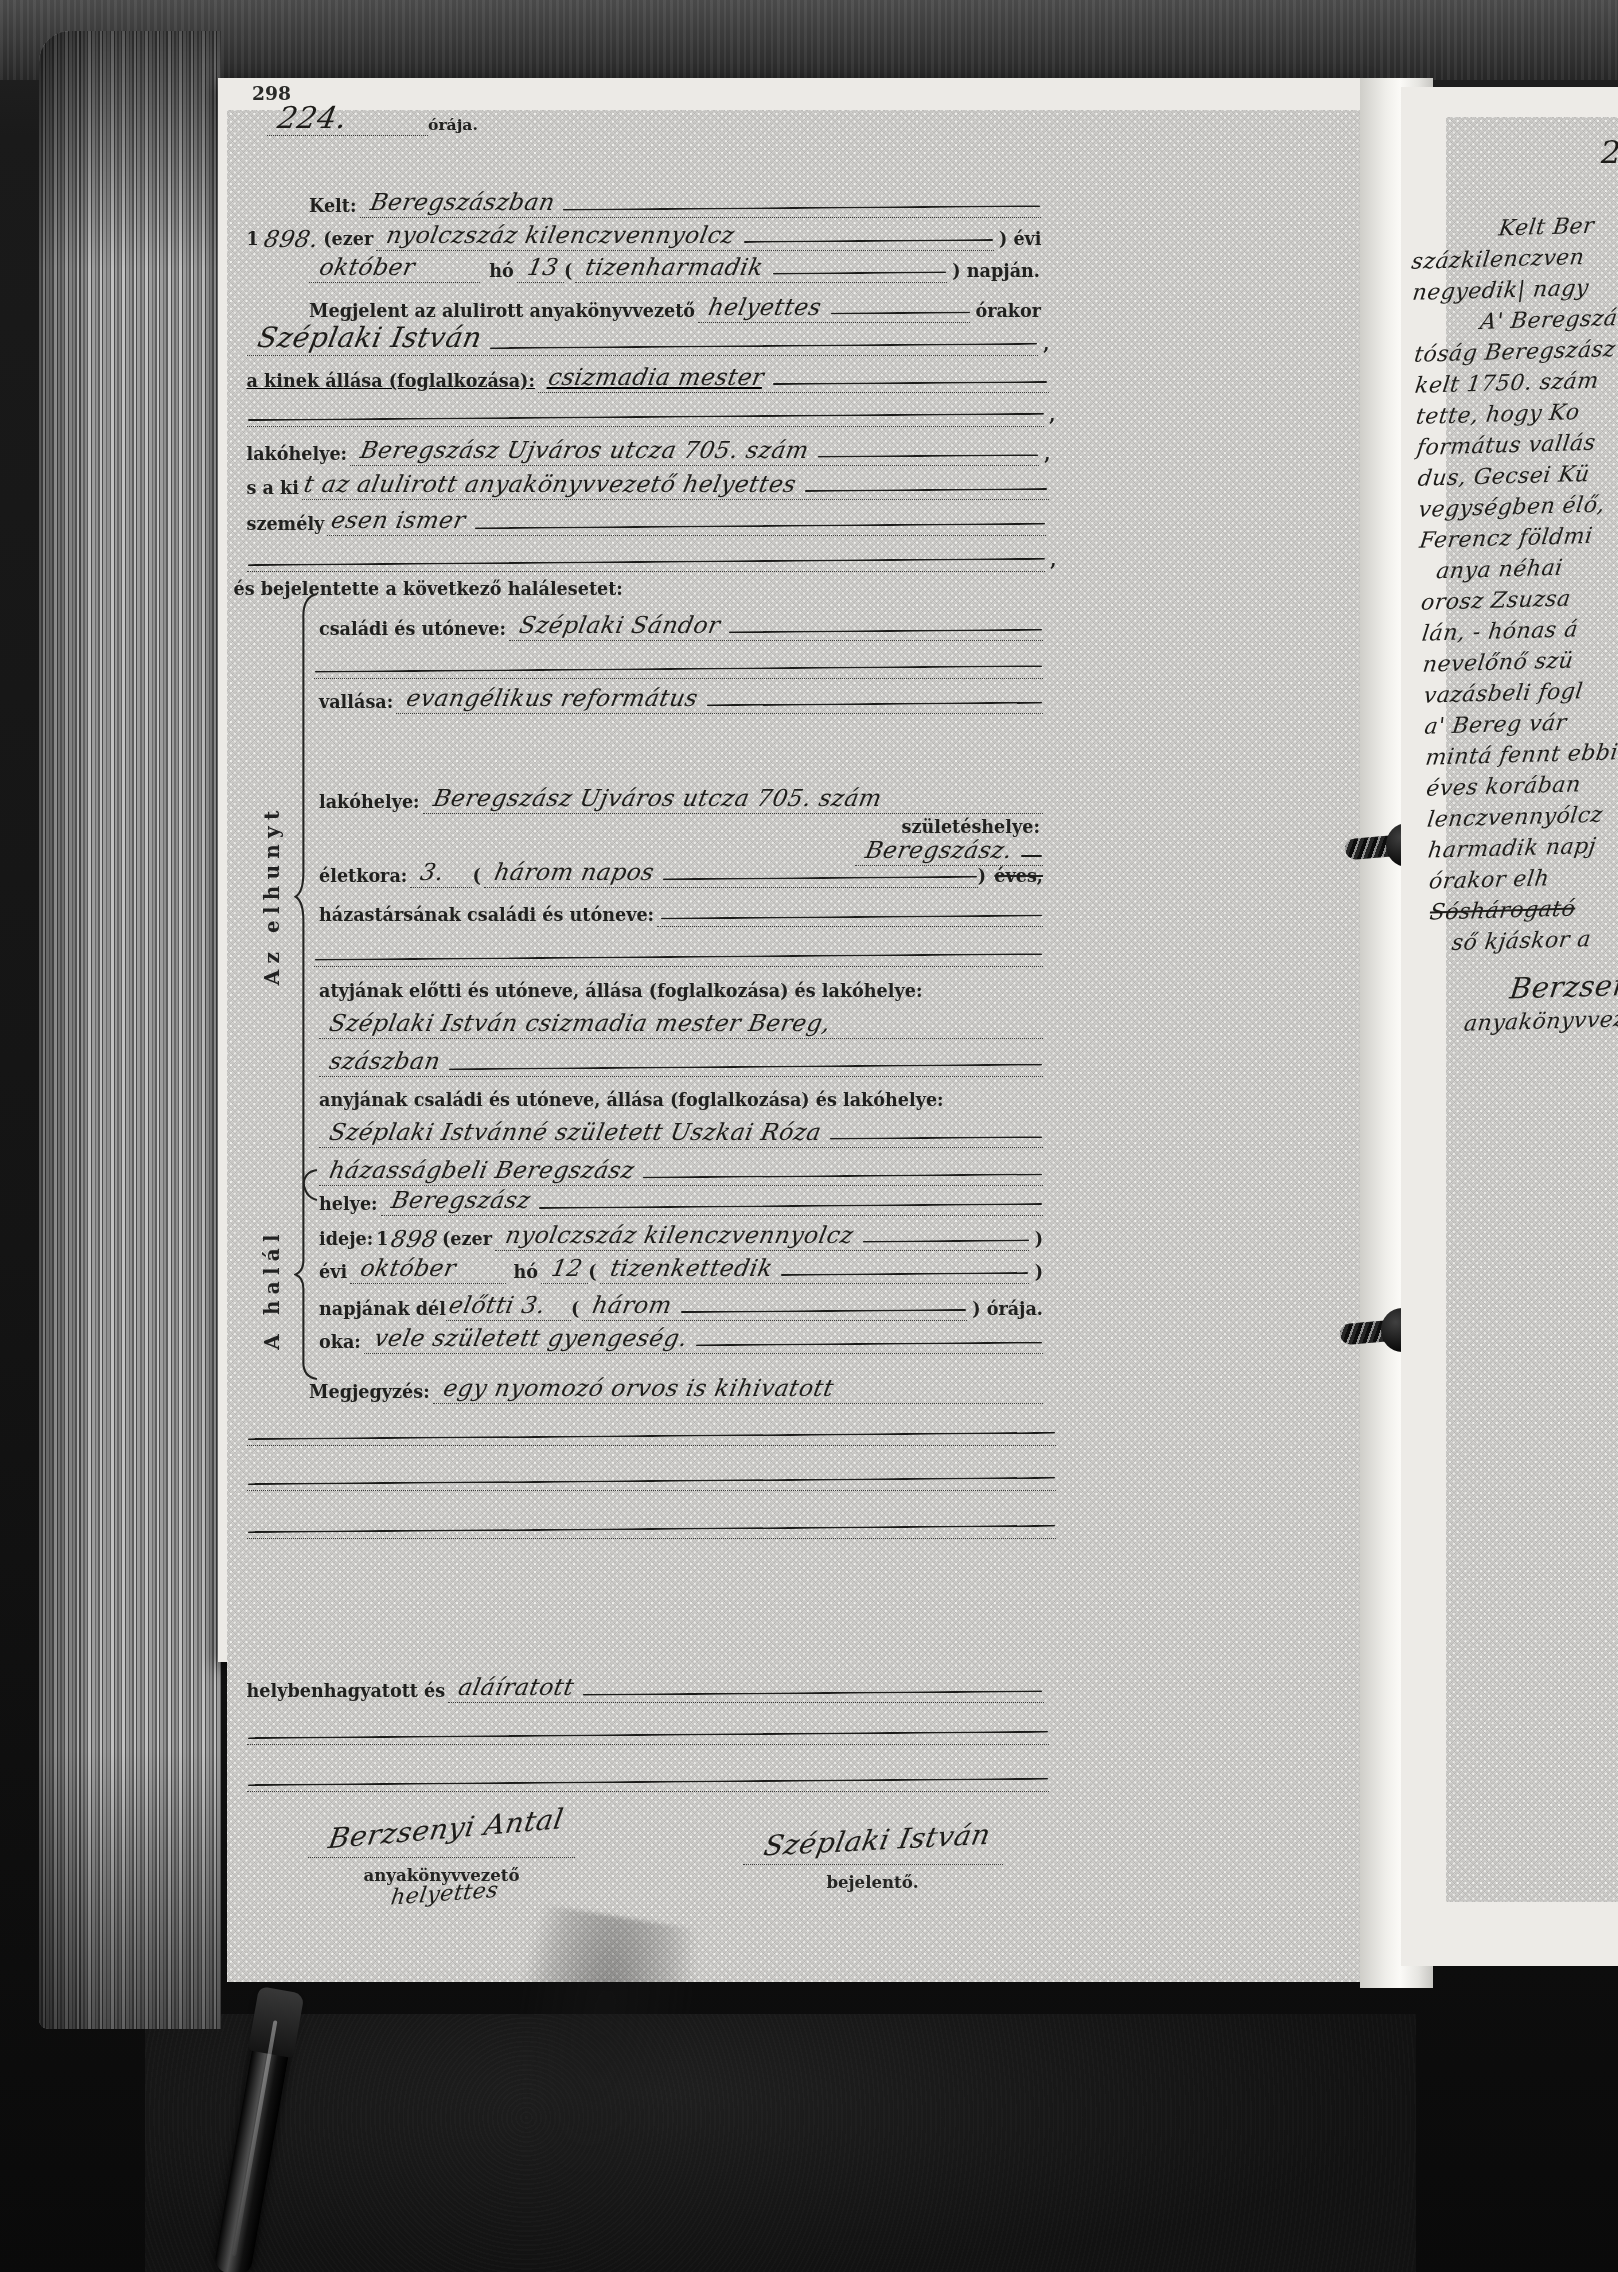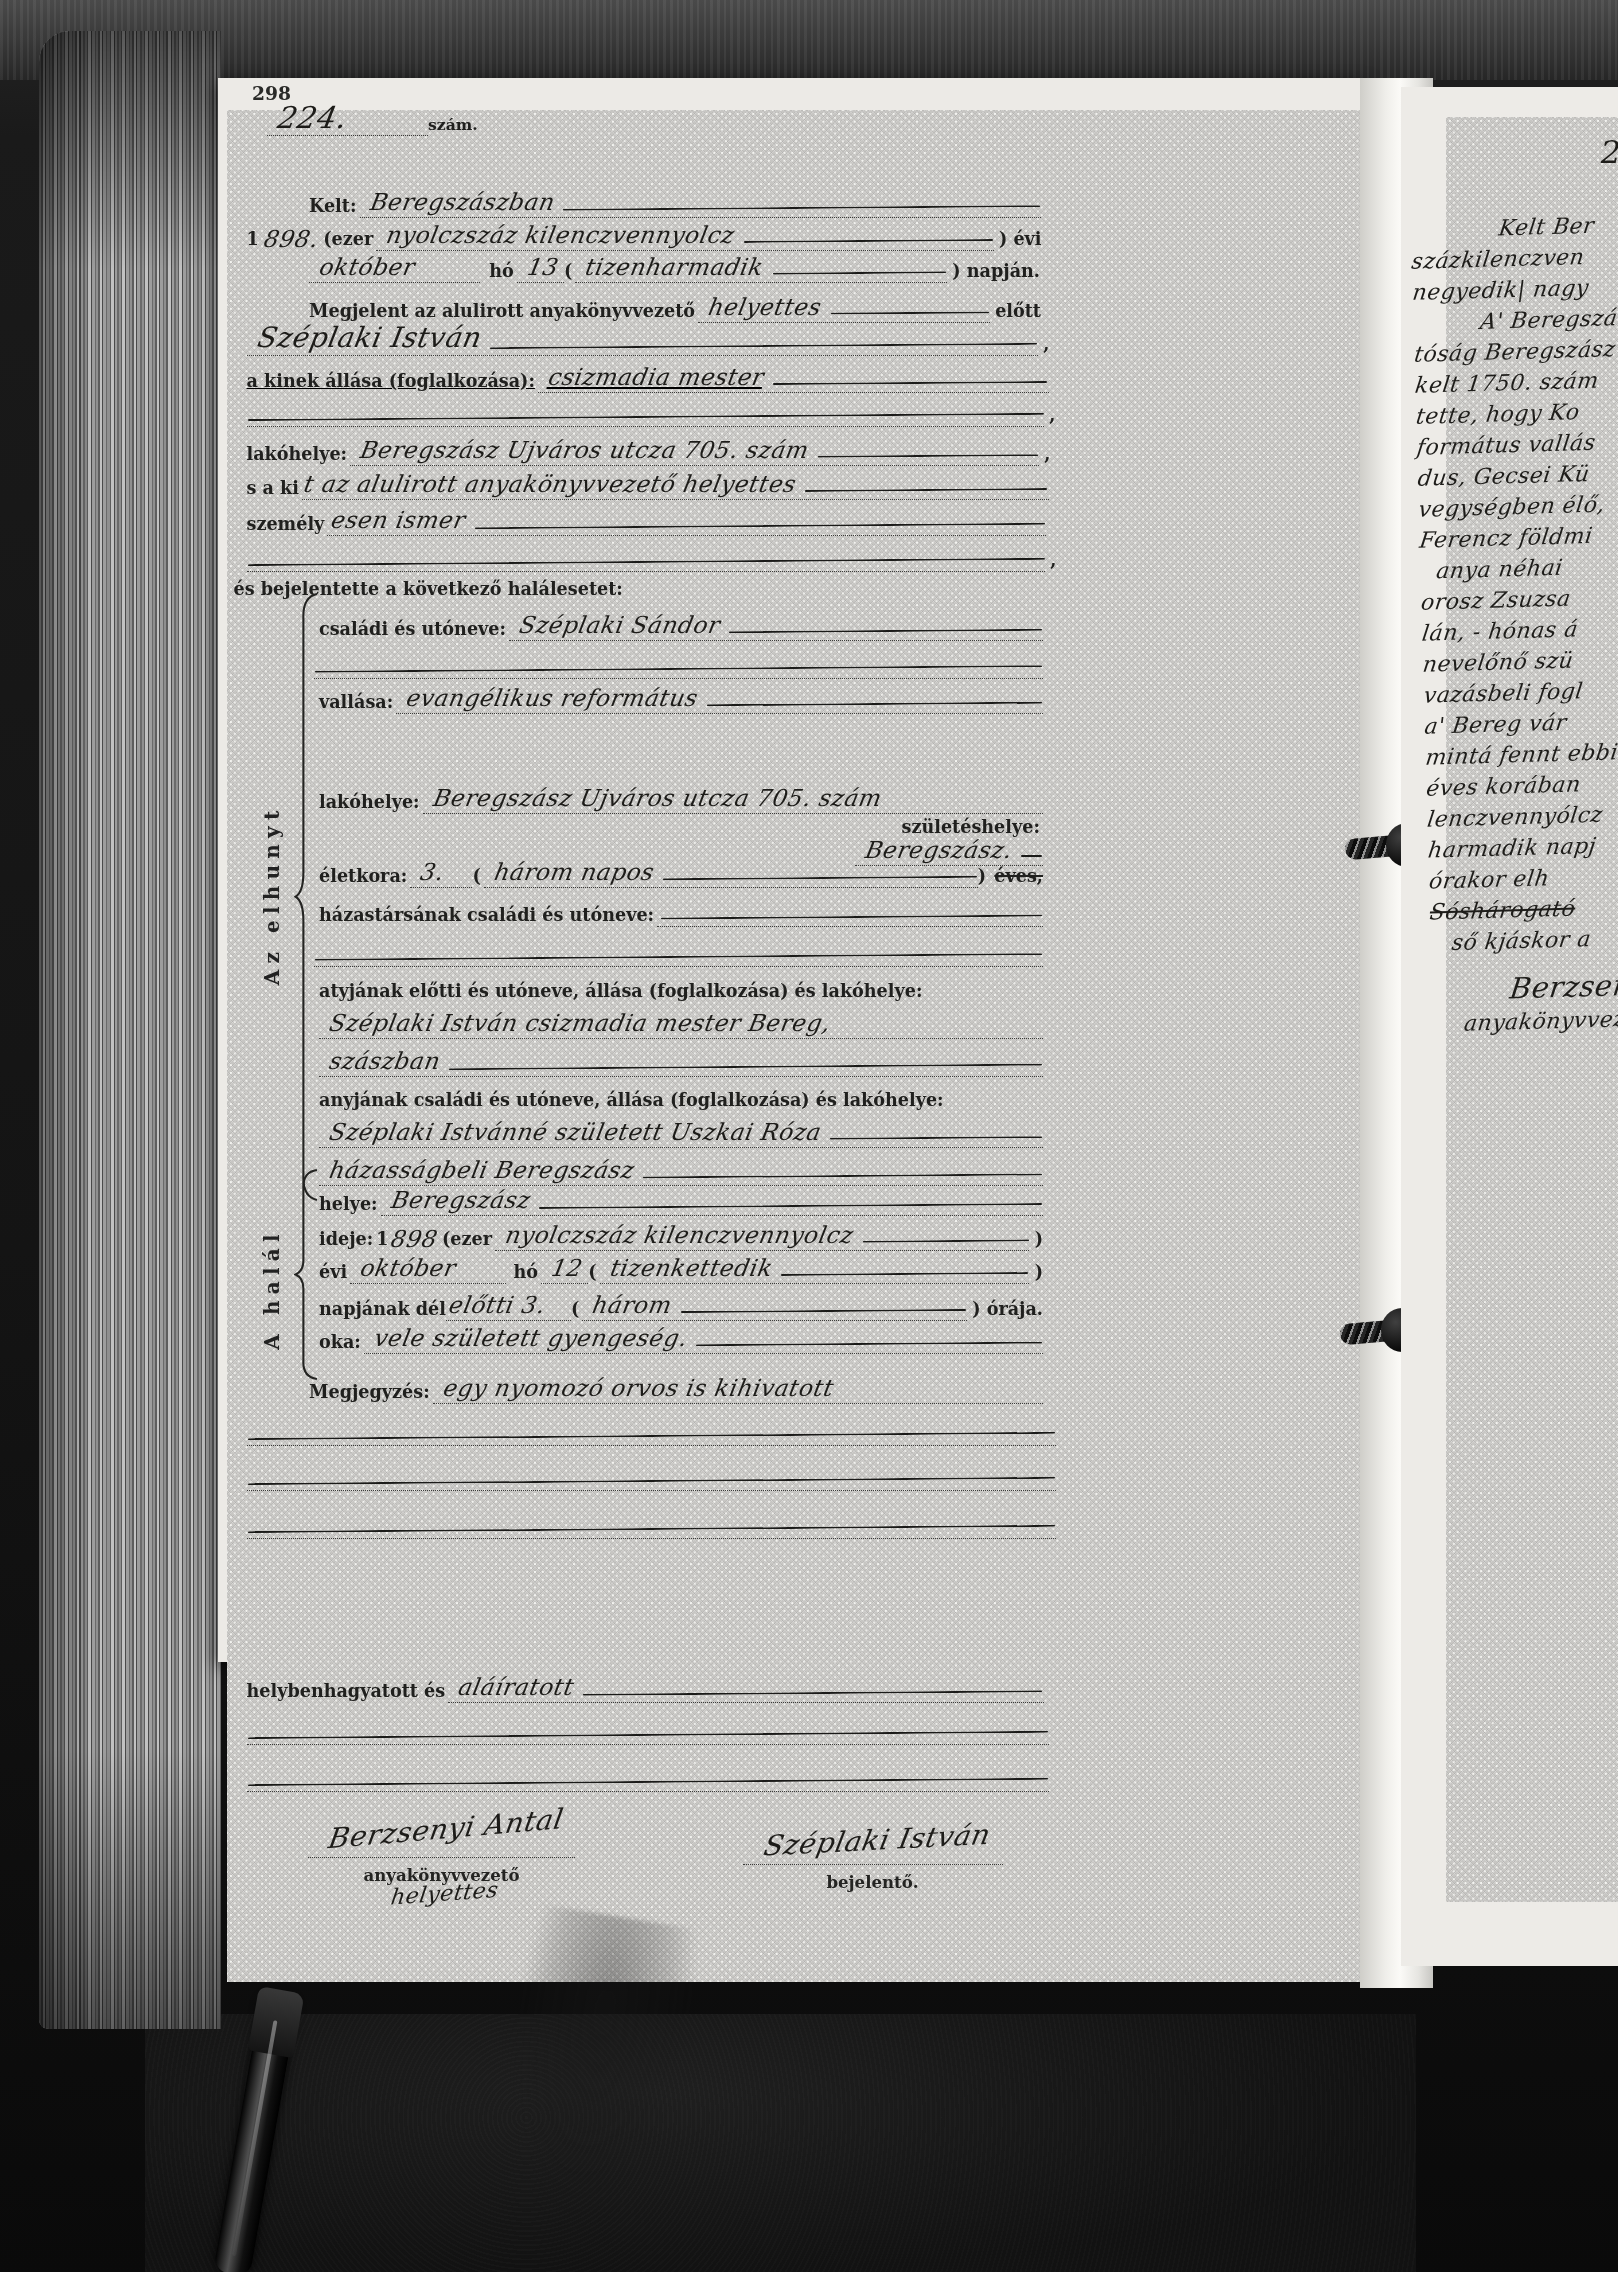--- a/index.html
+++ b/index.html
@@ -100,21 +100,21 @@
 
   <div class="left-page">
     <div class="pagenum" style="left:34px;top:4.2px;">298</div>
     <div class="pattern lp-pattern"></div>
 
     <div class="row" style="left:49px;top:25.4px;width:270px;">
       <span class="lined" style="flex:0 0 161px;">
           <span class="hw xl">224.</span>
           <span class="stroke" style="border-top-width:0;"></span>
         </span>
-      <span class="plabel" style="font-size:15.6px;">szám.</span>
+      <span class="plabel" style="font-size:15.6px;">órája.</span>
     </div>
 
     <div class="row" style="left:91px;top:107px;width:732px;">
       <span class="plabel">Kelt:</span>
       <span class="lined">
           <span class="hw">Beregszászban</span>
           <span class="stroke"></span>
         </span>
     </div>
 
@@ -144,21 +144,21 @@
         </span>
       <span class="plabel suffix">) napján.</span>
     </div>
 
     <div class="row" style="left:91px;top:212px;width:732px;">
       <span class="plabel">Megjelent az alulirott anyakönyvvezető</span>
       <span class="lined">
           <span class="hw">helyettes</span>
           <span class="stroke"></span>
         </span>
-      <span class="plabel suffix">előtt</span>
+      <span class="plabel suffix">órakor</span>
     </div>
 
     <div class="row" style="left:28.5px;top:245px;width:803px;">
       <span class="lined">
           <span class="hw big">Széplaki István</span>
           <span class="stroke"></span>
         </span>
       <span class="plabel suffix">,</span>
     </div>
 

